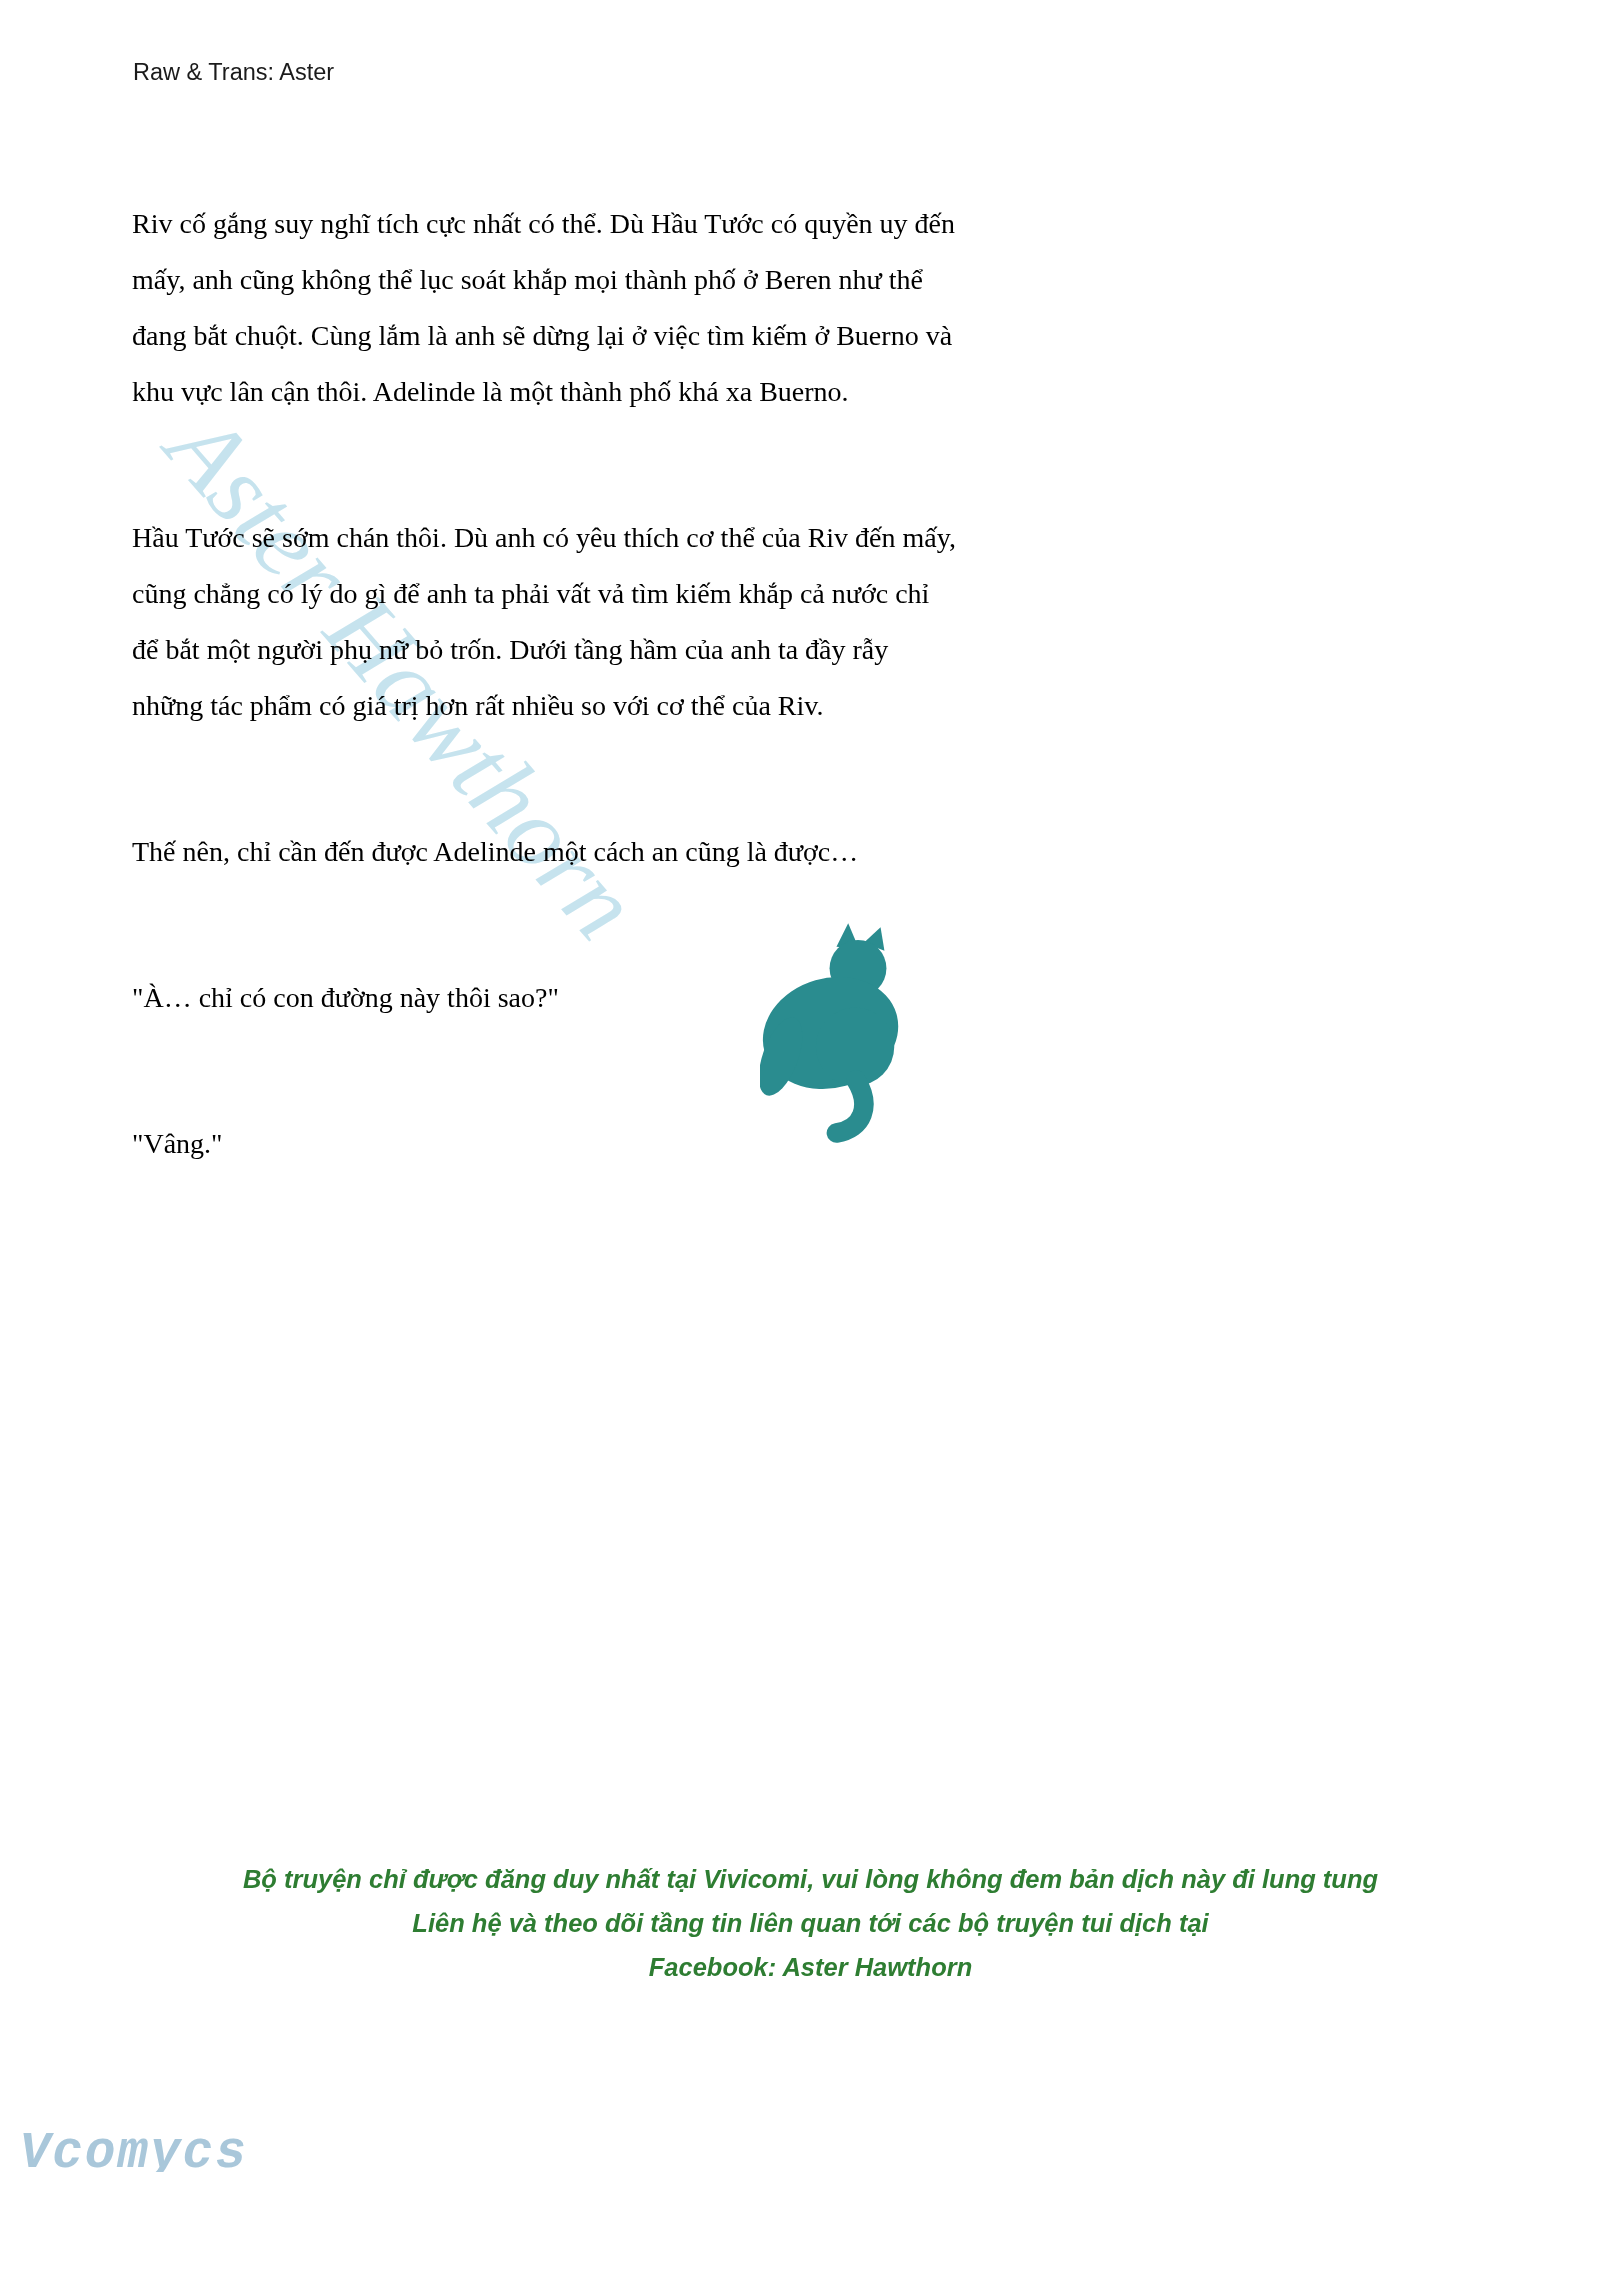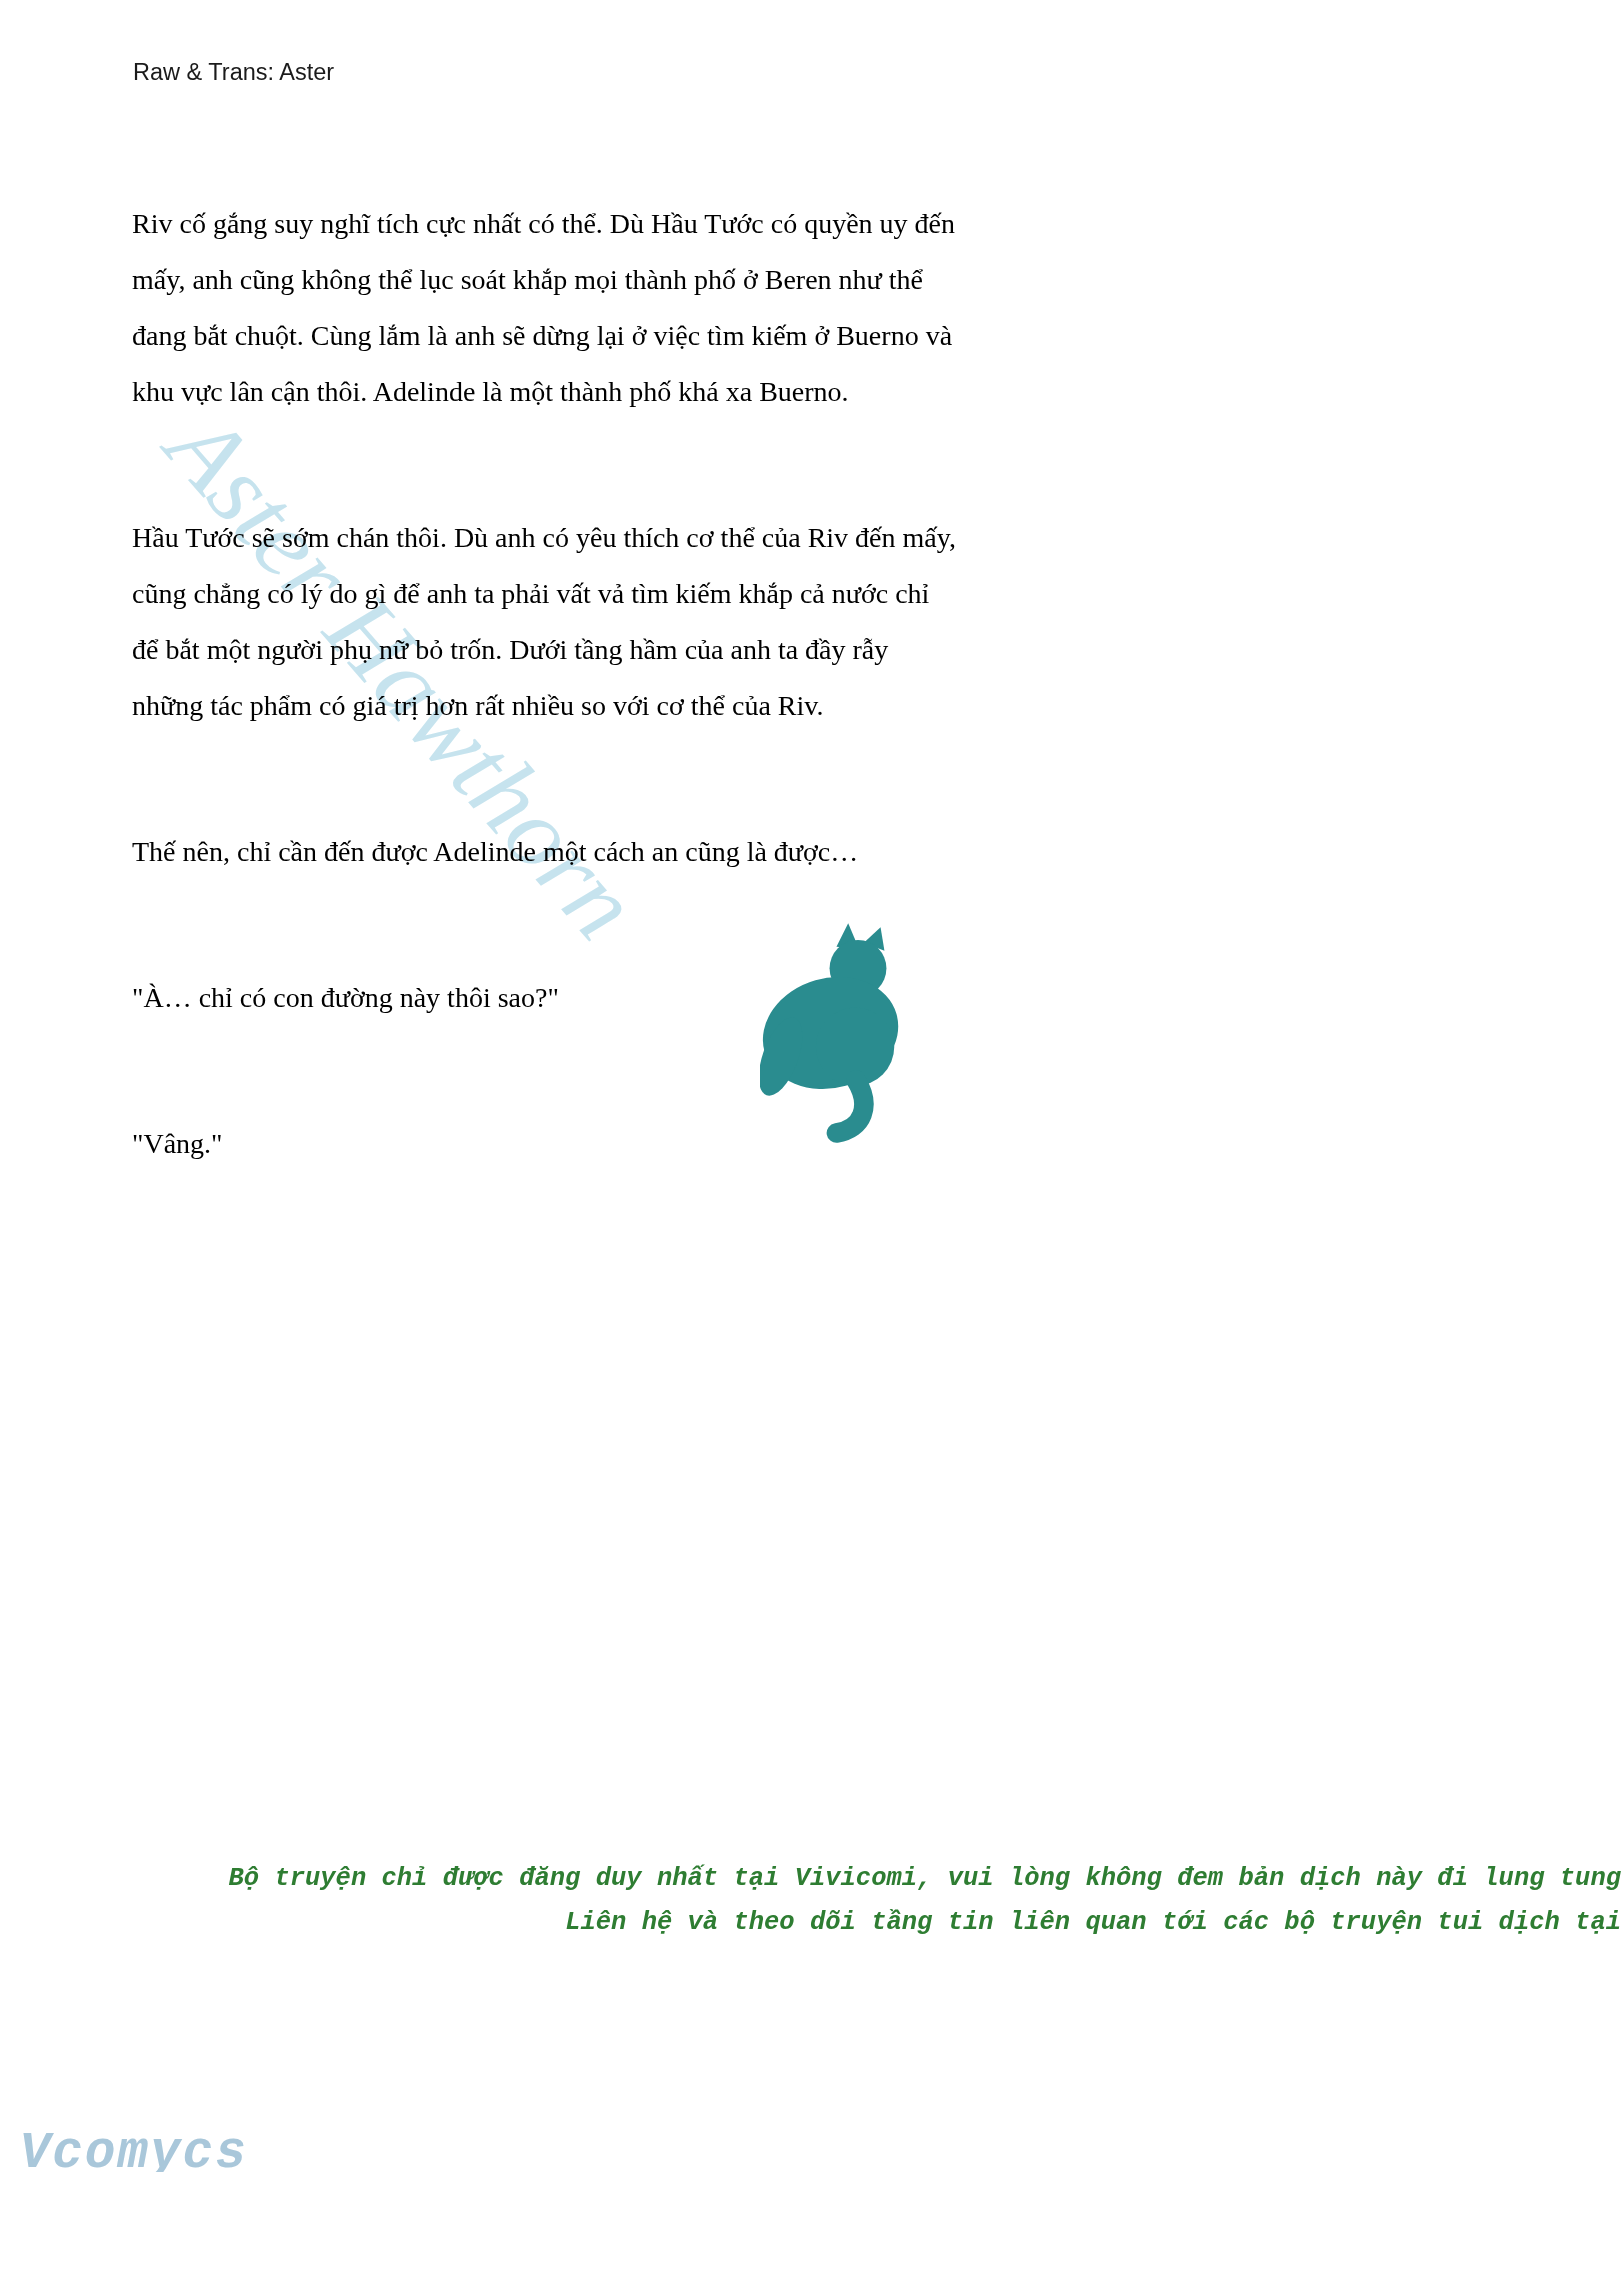--- a/index.html
+++ b/index.html
@@ -59,22 +59,22 @@
     z-index: 1;
   }
   .cat-fill { fill: var(--cat-teal, #2a8c8f); }
   .cat-tail { stroke: var(--cat-teal, #2a8c8f); }
 
   .footer {
     position: absolute;
     left: 0;
     top: 1857px;
     width: 1621px;
-    text-align: right;
-    font-family: Liberation Mono, monospace;
+    text-align: center;
+    font-family: Liberation Sans, sans-serif;
     font-style: italic;
     font-weight: bold;
     font-size: 25.5px;
     line-height: 44px;
     color: var(--footer-green, #2e7d32);
     z-index: 4;
   }
 
   .logo {
     position: absolute;
@@ -125,20 +125,21 @@
         <ellipse cx="21" cy="136" rx="18" ry="42" transform="rotate(20 21 136)"></ellipse>
         <circle cx="97" cy="126" r="40"></circle>
       </g>
       <path class="cat-tail" d="M98 160 C114 186 105 210 78 214" fill="none" stroke-width="20" stroke-linecap="round"></path>
     </svg>
   </div>
 
   <div class="footer">
     <div>Bộ truyện chỉ được đăng duy nhất tại Vivicomi, vui lòng không đem bản dịch này đi lung tung</div>
     <div>Liên hệ và theo dõi tầng tin liên quan tới các bộ truyện tui dịch tại</div>
+    <div>Facebook: Aster Hawthorn</div>
   </div>
 
   <div class="logo">
     <span class="logo-text">Vcomycs</span>
     <div class="logo-line l1"></div>
     <div class="logo-line l2"></div>
   </div>
 
 </div>
 

